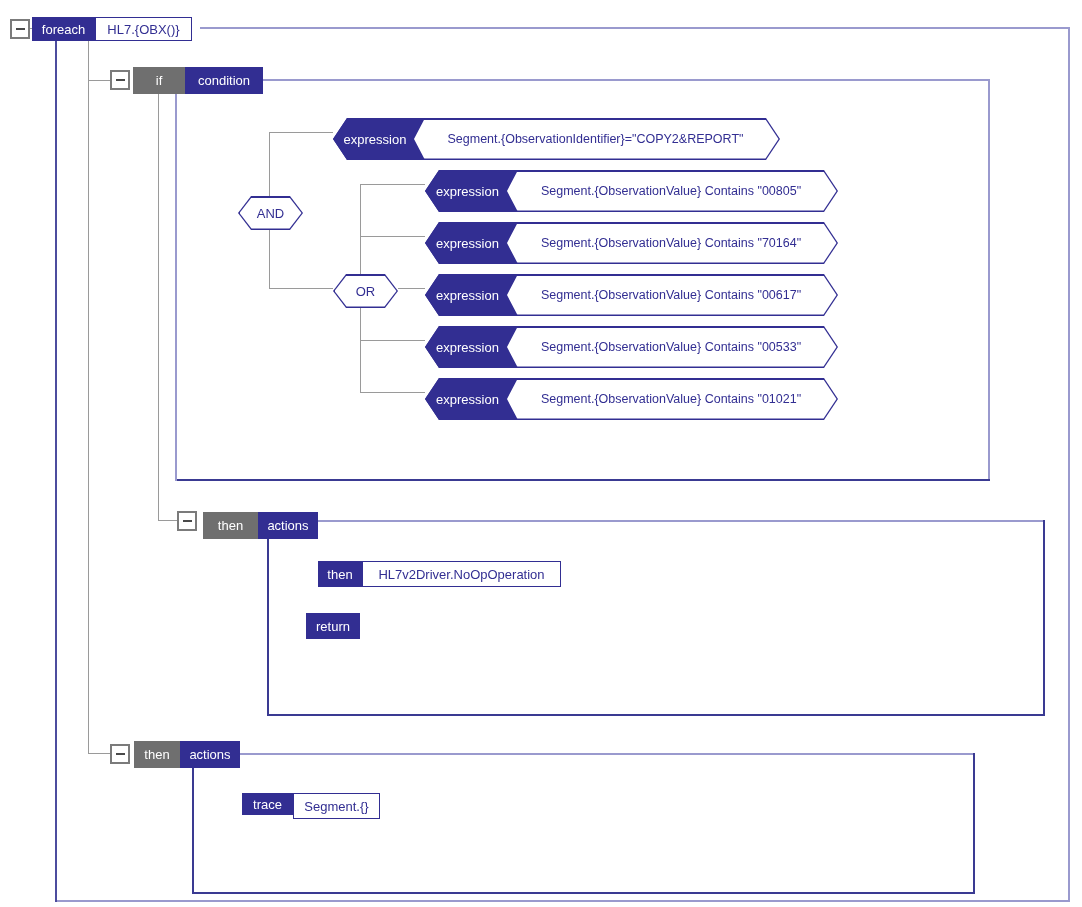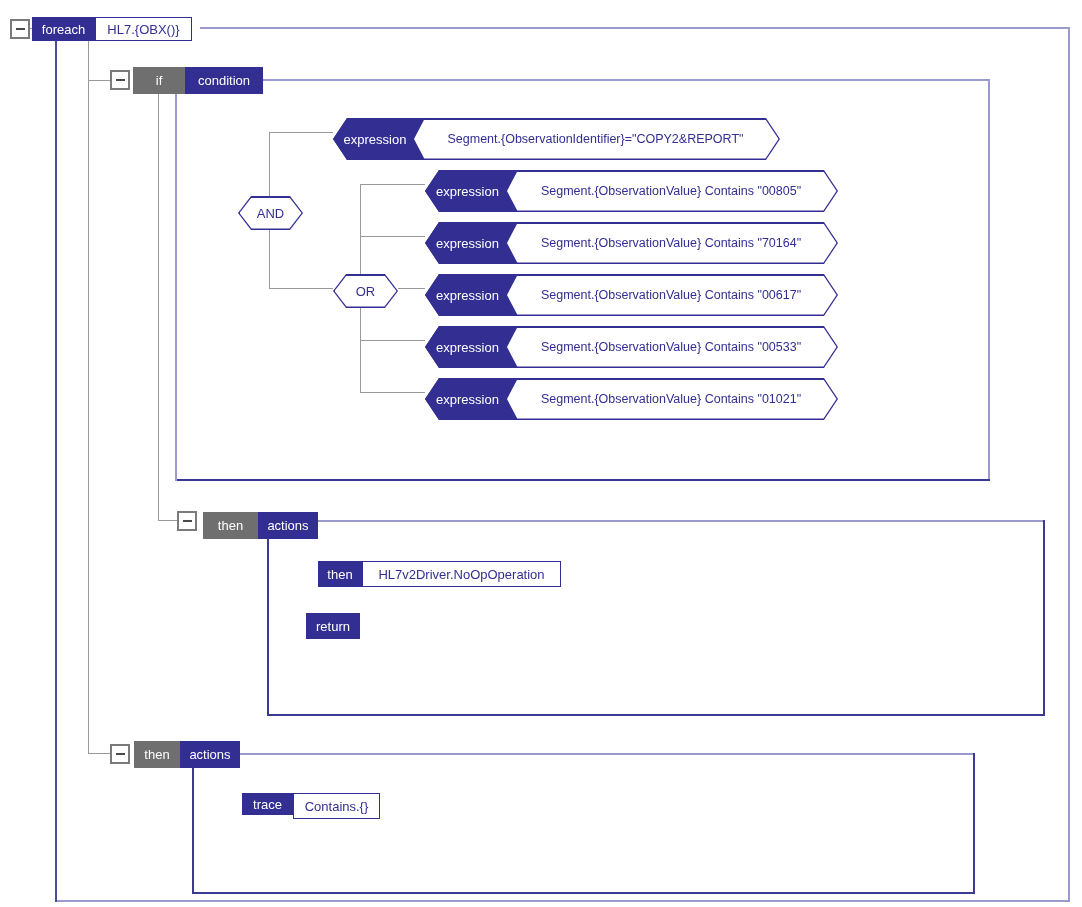--- a/index.html
+++ b/index.html
@@ -181,16 +181,16 @@
     <div class="kw" style="width:54px;height:26px;">return</div>
   </div>
 
   <div class="kvblock" style="left:134px;top:741px;">
     <div class="kw gray" style="width:46px;height:27px;">then</div>
     <div class="kw" style="width:60px;height:27px;">actions</div>
   </div>
 
   <div class="kvblock" style="left:242px;top:793px;">
     <div class="kw" style="width:51px;height:22px;">trace</div>
-    <div class="val" style="width:87px;height:26px;">Contains.{}</div>
+    <div class="val" style="width:87px;height:26px;">Segment.{}</div>
   </div>
 
 </div>
 
 </body></html>

